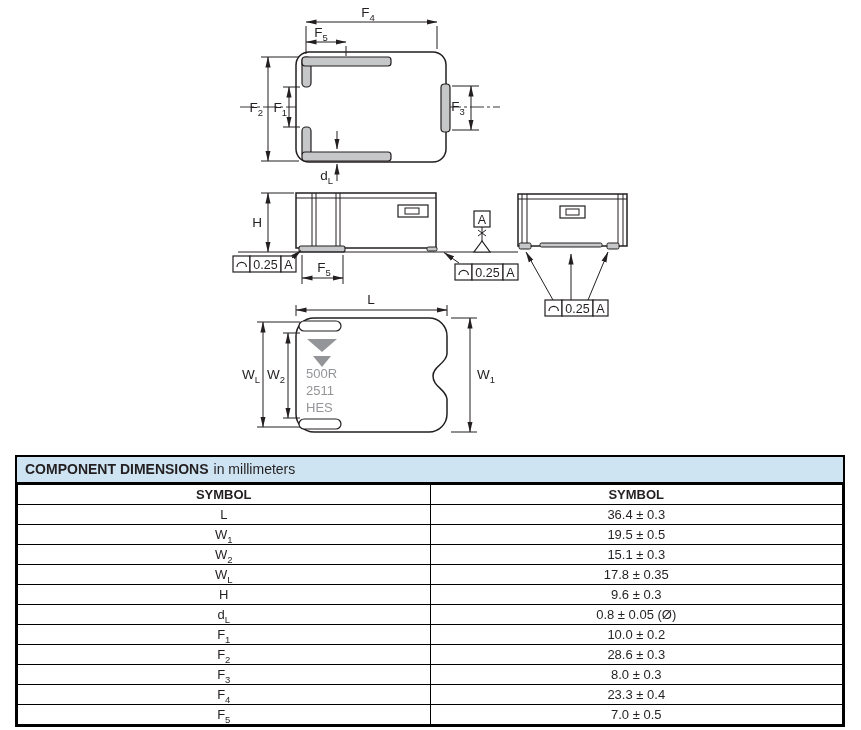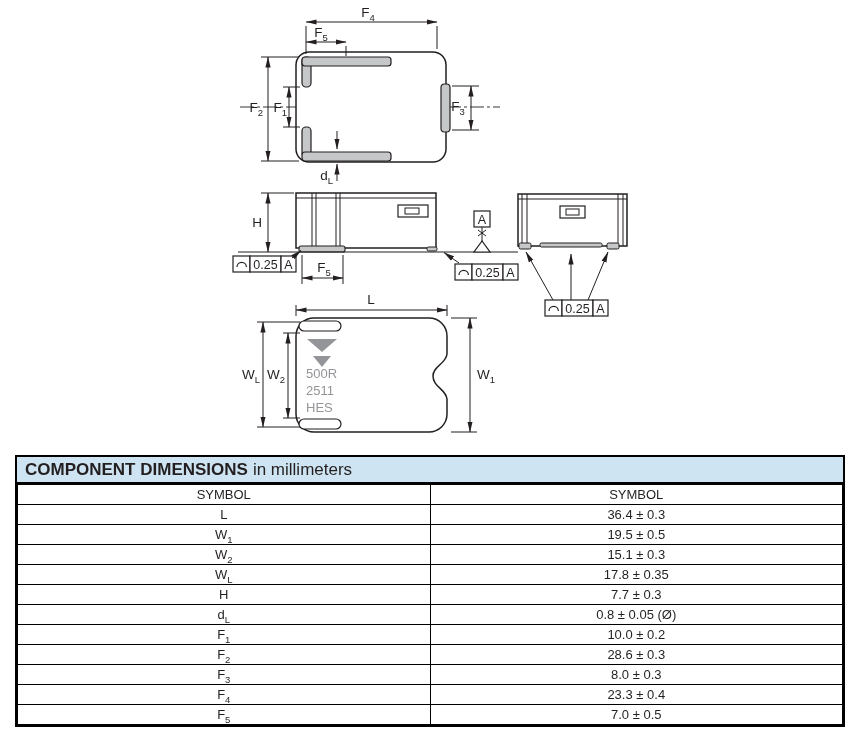--- a/index.html
+++ b/index.html
@@ -7,27 +7,27 @@
         font-family:"Liberation Sans",sans-serif;color:#231f20;}
   .drawing-svg{position:absolute;left:0;top:0;}
   svg text{font-family:"Liberation Sans",sans-serif;fill:#231f20;}
   .dt{font-size:13.5px;}
   .ds{font-size:9.5px;}
   .ct{font-size:12.5px;}
   .mk{font-size:13px;fill:#939598;}
   .dim-table-wrap{position:absolute;left:15px;top:455px;width:830px;box-sizing:border-box;
                   border:2px solid #000;background:#fff;}
   .table-title{background:#cfe4f2;border-bottom:2px solid #000;height:25px;line-height:25px;
-               padding-left:8px;font-size:17px;white-space:nowrap;}
+               padding-left:8px;font-size:14px;white-space:nowrap;}
   .table-title .tt-b{font-weight:bold;}
   .table-title .tt-s{margin-left:5px;}
   table.dims{width:100%;border-collapse:collapse;table-layout:fixed;}
   table.dims th,table.dims td{border:1.5px solid #000;text-align:center;font-size:13px;
                height:19px;line-height:19px;padding:0;}
-  table.dims th{font-weight:normal;}
+  table.dims th{font-weight:bold;}
   sub.sy{font-size:9.5px;line-height:0;}
 </style>
 </head>
 <body>
 
 <div class="page">
 
   <svg class="drawing-svg" width="861" height="455" viewBox="0 0 861 455">
     <defs>
       <marker id="arr" viewBox="0 0 11 6" refX="10.5" refY="3" markerWidth="11" markerHeight="6" markerUnits="userSpaceOnUse" orient="auto-start-reverse">
@@ -242,21 +242,21 @@
         <tr>
           <td><span>W</span><sub class="sy">2</sub></td>
           <td>15.1 ± 0.3</td>
         </tr>
         <tr>
           <td><span>W</span><sub class="sy">L</sub></td>
           <td>17.8 ± 0.35</td>
         </tr>
         <tr>
           <td><span>H</span><sub class="sy"></sub></td>
-          <td>7.7 ± 0.3</td>
+          <td>9.6 ± 0.3</td>
         </tr>
         <tr>
           <td><span>d</span><sub class="sy">L</sub></td>
           <td>0.8 ± 0.05 (Ø)</td>
         </tr>
         <tr>
           <td><span>F</span><sub class="sy">1</sub></td>
           <td>10.0 ± 0.2</td>
         </tr>
         <tr>

